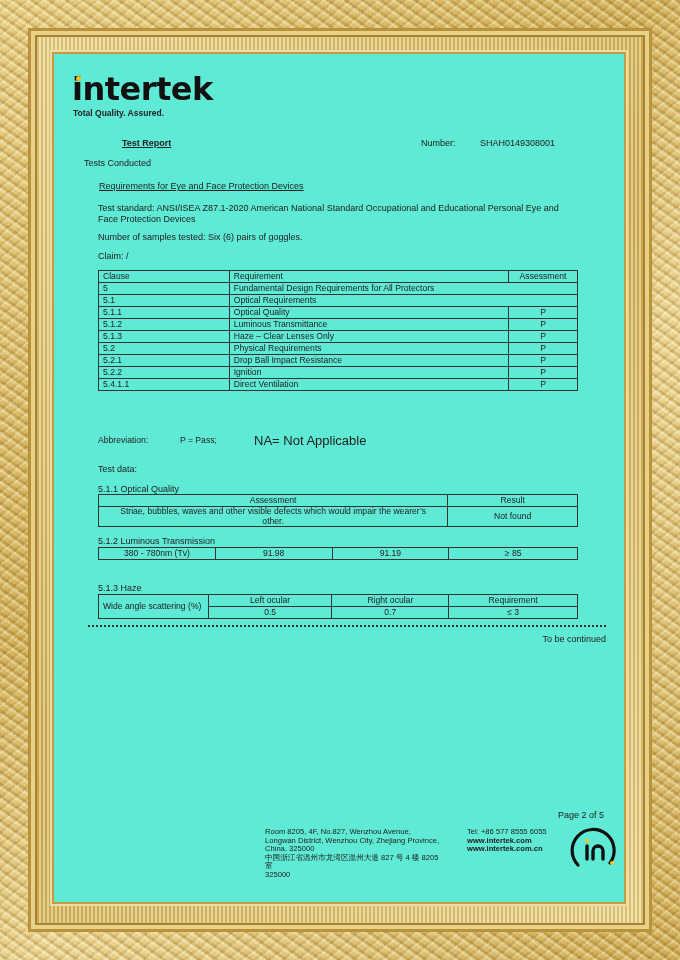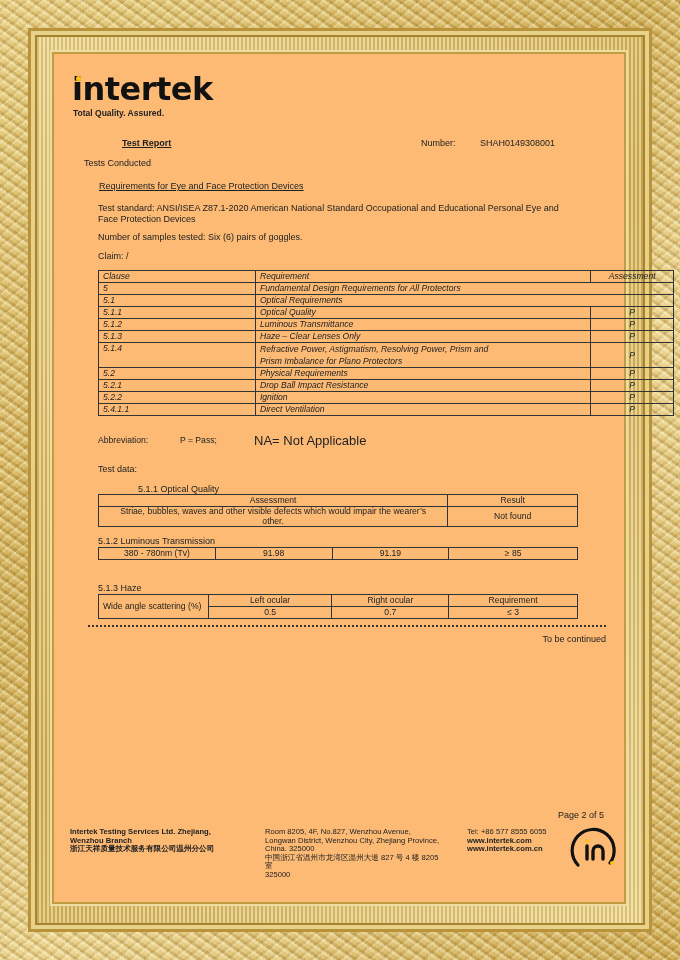--- a/index.html
+++ b/index.html
@@ -19,21 +19,21 @@
     position:absolute; left:28px; top:28px; width:624px; height:904px;
     box-sizing:border-box;
     border:3px solid #b8933c;
     background:
       repeating-linear-gradient(90deg, rgba(255,248,210,0.4) 0 2px, rgba(170,130,50,0.25) 2px 4px),
       linear-gradient(135deg, #e9d48f, #cfae55 50%, #ead592);
     box-shadow: inset 0 0 0 4px #e8d28a, inset 0 0 0 6px #a8832f;
   }
   .page {
     position:absolute; left:54px; top:54px; width:570px; height:848px;
-    background:#fdba74; box-shadow: 0 0 0 2px #c29c43, 0 0 0 4px #efdca0;
+    background:#5eead4; box-shadow: 0 0 0 2px #c29c43, 0 0 0 4px #efdca0;
   }
   .abs { position:absolute; }
   .logo {
     left:18px; top:18px; font-family:"DejaVu Sans", sans-serif; font-weight:bold;
     font-size:32px; letter-spacing:-0.5px; color:#111; line-height:34px;
   }
   .logo-dot { position:absolute; left:22px; top:22px; width:5px; height:5px; background:#ffc20e; border-radius:50%; }
   .tagline { left:19px; top:54px; font-size:8.5px; font-weight:bold; color:#222; }
   .t9 { font-size:9px; line-height:11px; }
   .u { text-decoration:underline; }
@@ -64,21 +64,21 @@
   <div class="abs t9" style="left:30px;top:104px;">Tests Conducted</div>
   <div class="abs t9 u" style="left:45px;top:127px;">Requirements for Eye and Face Protection Devices</div>
 
   <div class="abs t9" style="left:44px;top:149px;width:520px;">
     <div>Test standard: ANSI/ISEA Z87.1-2020 American National Standard Occupational and Educational Personal Eye and</div>
     <div>Face Protection Devices</div>
   </div>
   <div class="abs t9" style="left:44px;top:178px;">Number of samples tested: Six (6) pairs of goggles.</div>
   <div class="abs t9" style="left:44px;top:197px;">Claim: /</div>
 
-  <table class="abs" style="left:44px;top:216px;width:576px;font-style:italic;">
+  <table class="abs" style="left:44px;top:216px;width:480px;">
     <colgroup>
         <col style="width:131px">
         <col style="width:280px">
         <col style="width:69px">
       </colgroup>
     <tbody>
         <tr>
       <td>Clause</td>
       <td>Requirement</td>
       <td class="c">Assessment</td>
@@ -100,28 +100,20 @@
       <td>5.1.2</td>
       <td>Luminous Transmittance</td>
       <td class="c">P</td>
     </tr>
     <tr>
       <td>5.1.3</td>
       <td>Haze – Clear Lenses Only</td>
       <td class="c">P</td>
     </tr>
     <tr>
-      <td style="vertical-align:top;">5.1.4</td>
-      <td style="line-height:12px;">
-        <div>Refractive Power, Astigmatism, Resolving Power, Prism and</div>
-        <div>Prism Imbalance for Plano Protectors</div>
-      </td>
-      <td class="c">P</td>
-    </tr>
-    <tr>
       <td>5.2</td>
       <td>Physical Requirements</td>
       <td class="c">P</td>
     </tr>
     <tr>
       <td>5.2.1</td>
       <td>Drop Ball Impact Resistance</td>
       <td class="c">P</td>
     </tr>
     <tr>
@@ -136,21 +128,21 @@
     </tr>
   </tbody>
     </table>
 
   <div class="abs t9" style="left:44px;top:381px;font-size:8.6px;">Abbreviation:</div>
   <div class="abs t9" style="left:126px;top:381px;font-size:8.6px;">P = Pass;</div>
   <div class="abs t9" style="left:200px;top:381px;font-size:13px;">NA= Not Applicable</div>
 
   <div class="abs t9" style="left:44px;top:410px;">Test data:</div>
 
-  <div class="abs t9" style="left:44px;top:430px;margin-left:40px;">5.1.1 Optical Quality</div>
+  <div class="abs t9" style="left:44px;top:430px;">5.1.1 Optical Quality</div>
   <table class="abs" style="left:44px;top:440px;width:480px;">
     <colgroup>
         <col style="width:350px">
         <col style="width:130px">
       </colgroup>
     <tbody>
         <tr>
       <td class="c">Assessment</td>
       <td class="c">Result</td>
     </tr>
@@ -203,25 +195,20 @@
       <td class="c">≤ 3</td>
     </tr>
   </tbody>
     </table>
 
   <div class="abs dotted"></div>
   <div class="abs t9" style="right:18px;top:580px;">To be continued</div>
 
   <div class="abs t9" style="left:504px;top:756px;">Page 2 of 5</div>
 
-  <div class="abs footer b" style="left:16px;top:774px;">
-    <div>Intertek Testing Services Ltd. Zhejiang,</div>
-    <div>Wenzhou Branch</div>
-    <div>浙江天祥质量技术服务有限公司温州分公司</div>
-  </div>
 
   <div class="abs footer" style="left:211px;top:774px;">
     <div>Room 8205, 4F, No.827, Wenzhou Avenue,</div>
     <div>Longwan District, Wenzhou City, Zhejiang Province,</div>
     <div>China. 325000</div>
     <div>中国浙江省温州市龙湾区温州大道 827 号 4 楼 8205</div>
     <div>室</div>
     <div>325000</div>
   </div>
 

